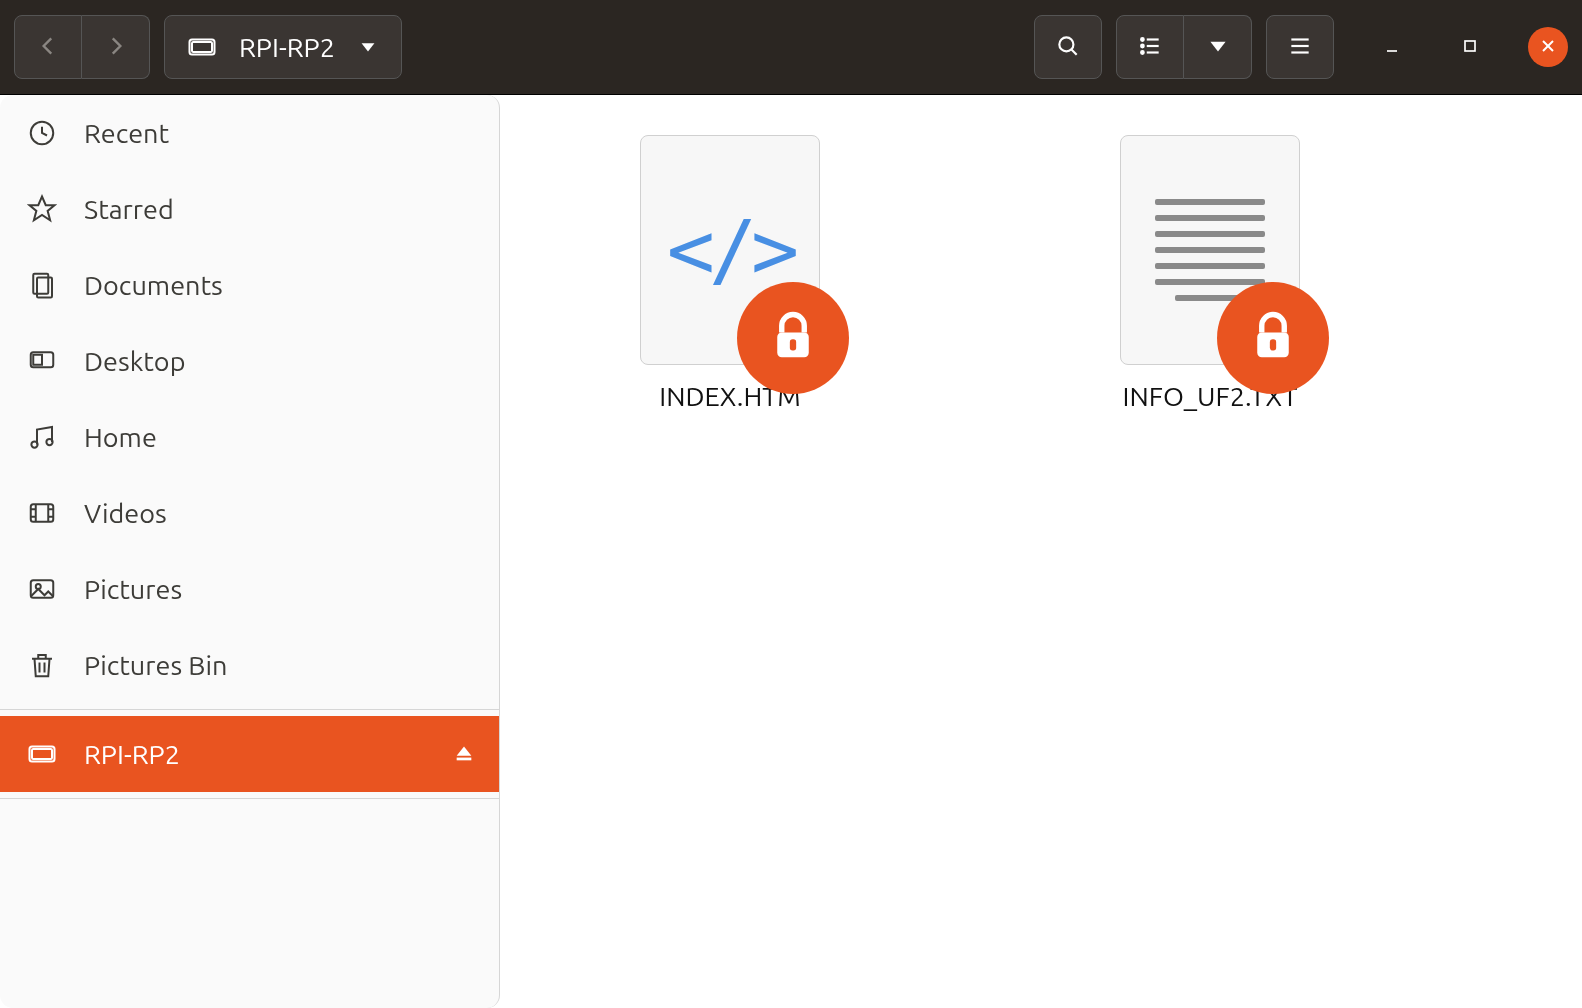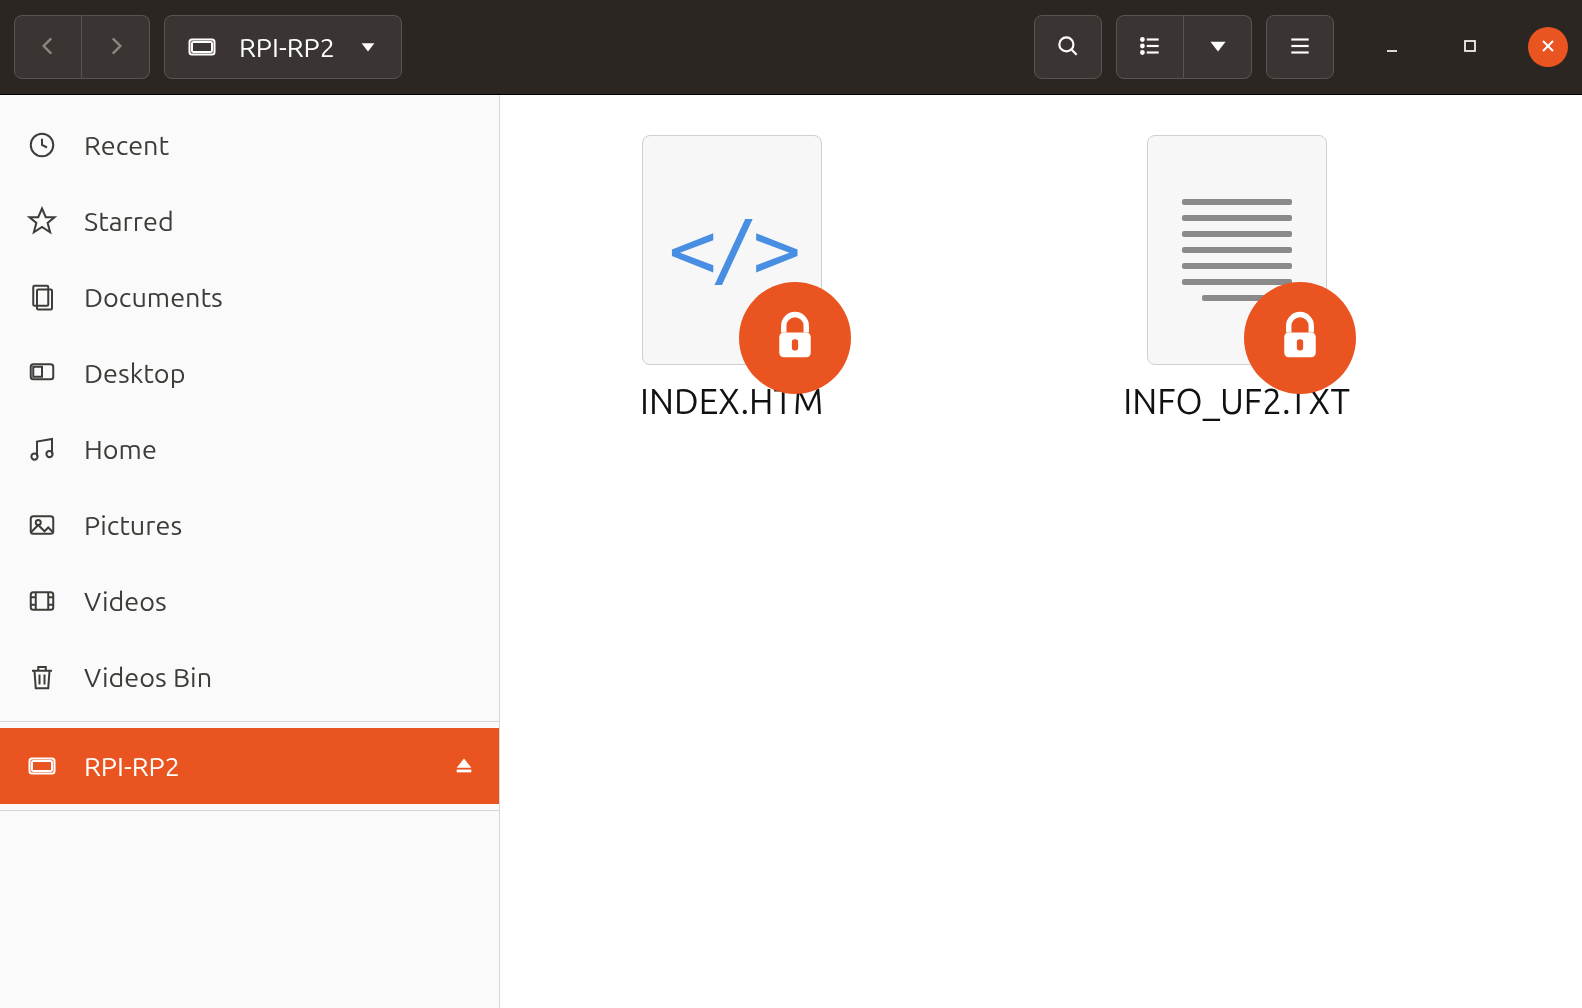--- a/index.html
+++ b/index.html
@@ -70,21 +70,22 @@
   .winbtn svg { width: 20px; height: 20px; }
 
   
   .body { display:flex; height: calc(1008px - 95px); }
 
   .sidebar {
     width: 500px;
     background: var(--sidebar-bg);
     border-right: 1px solid var(--sidebar-border);
     overflow: hidden;
-    padding-top: 12px;
+    padding-top: 0;
+    border-radius: 13px;
   }
   .side-item {
     display:flex; align-items:center;
     height: 76px;
     padding: 0 24px;
     gap: 24px;
     font-size: 27px;
     color: var(--text-dark);
     cursor:pointer;
   }
@@ -120,21 +121,21 @@
   .file .thumb .code-glyph { font-size:80px; color:#488fe3; font-weight:300; letter-spacing:-6px; font-family: monospace;}
   .file .thumb .text-lines { display:flex; flex-direction:column; gap:10px; align-items:center; }
   .file .thumb .text-lines span { display:block; height:6px; background:#8a8a8a; border-radius:2px; }
   .file .thumb .lock-badge {
     position:absolute; right:-30px; bottom:-30px;
     width:112px; height:112px; border-radius:50%;
     background: var(--accent);
     display:flex; align-items:center; justify-content:center;
   }
   .file .thumb .lock-badge svg { width:54px; height:54px; fill:#fff; }
-  .file .label { font-size:35px; color:#111; }
+  .file .label { font-size:27px; color:#111; }
 </style>
 </head>
 <body>
 
 <div class="headerbar">
 
   <div class="hb-group">
     <div class="hb-btn disabled">
       <span>
         <svg viewBox="0 0 24 24" fill="none" stroke="currentColor" stroke-width="2.2">
@@ -286,53 +287,53 @@
             <circle cx="18" cy="16" r="2.5"></circle>
           </svg>
       </span>
       <span>Home</span>
     </div>
 
     <div class="side-item">
       <span class="icon">
         <svg viewBox="0 0 24 24">
             <rect x="3" y="5" width="18" height="14" rx="2"></rect>
-            <circle cx="9" cy="10" r="2"></circle>
-            <path d="M3 18 L9 12 L14 17 L17 14 L21 18"></path>
-          </svg>
-      </span>
-      <span>Pictures</span>
-    </div>
-
-    <div class="side-item">
-      <span class="icon">
-        <svg viewBox="0 0 24 24">
-            <rect x="3" y="5" width="18" height="14" rx="2"></rect>
             <line x1="7" y1="5" x2="7" y2="19"></line>
             <line x1="17" y1="5" x2="17" y2="19"></line>
             <line x1="3" y1="9" x2="7" y2="9"></line>
             <line x1="3" y1="15" x2="7" y2="15"></line>
             <line x1="17" y1="9" x2="21" y2="9"></line>
             <line x1="17" y1="15" x2="21" y2="15"></line>
           </svg>
       </span>
       <span>Videos</span>
     </div>
 
     <div class="side-item">
       <span class="icon">
         <svg viewBox="0 0 24 24">
+            <rect x="3" y="5" width="18" height="14" rx="2"></rect>
+            <circle cx="9" cy="10" r="2"></circle>
+            <path d="M3 18 L9 12 L14 17 L17 14 L21 18"></path>
+          </svg>
+      </span>
+      <span>Pictures</span>
+    </div>
+
+    <div class="side-item">
+      <span class="icon">
+        <svg viewBox="0 0 24 24">
             <path d="M4 7 H20"></path>
             <path d="M9 7 V4 H15 V7"></path>
             <path d="M6 7 L7 21 H17 L18 7"></path>
             <line x1="10" y1="10" x2="10" y2="18"></line>
             <line x1="14" y1="10" x2="14" y2="18"></line>
           </svg>
       </span>
-      <span>Videos Bin</span>
+      <span>Pictures Bin</span>
     </div>
 
     <div class="side-sep"></div>
 
     <div class="side-item selected">
       <span class="icon">
         <svg viewBox="0 0 24 24">
             <rect x="2" y="6" width="20" height="12" rx="2"></rect>
             <rect x="4" y="8" width="16" height="8" rx="1"></rect>
           </svg>

